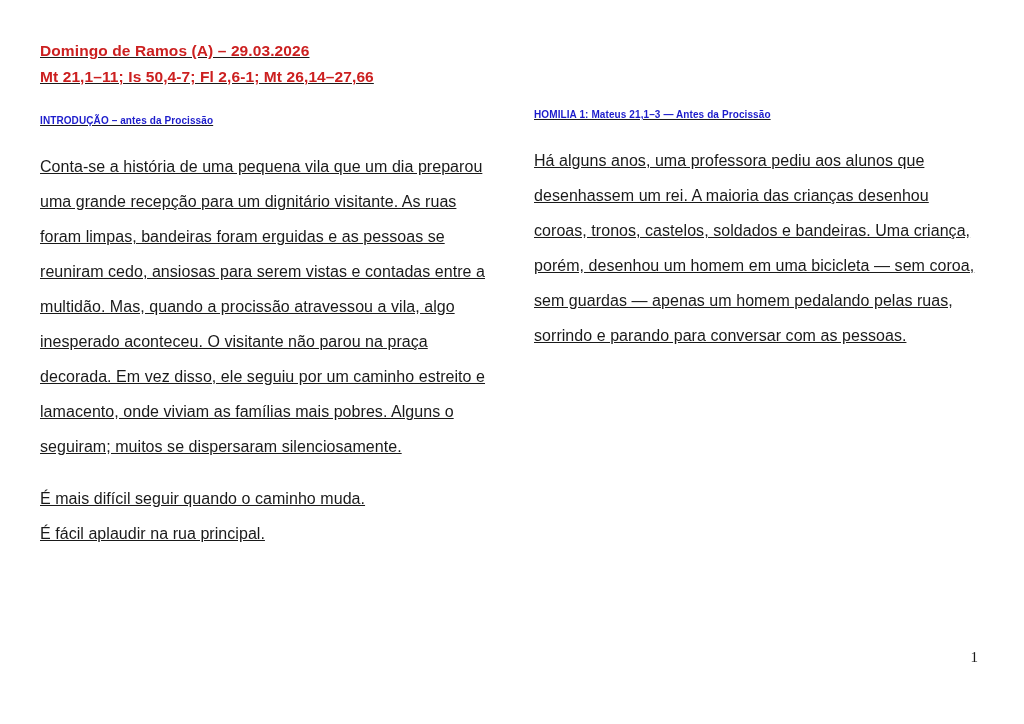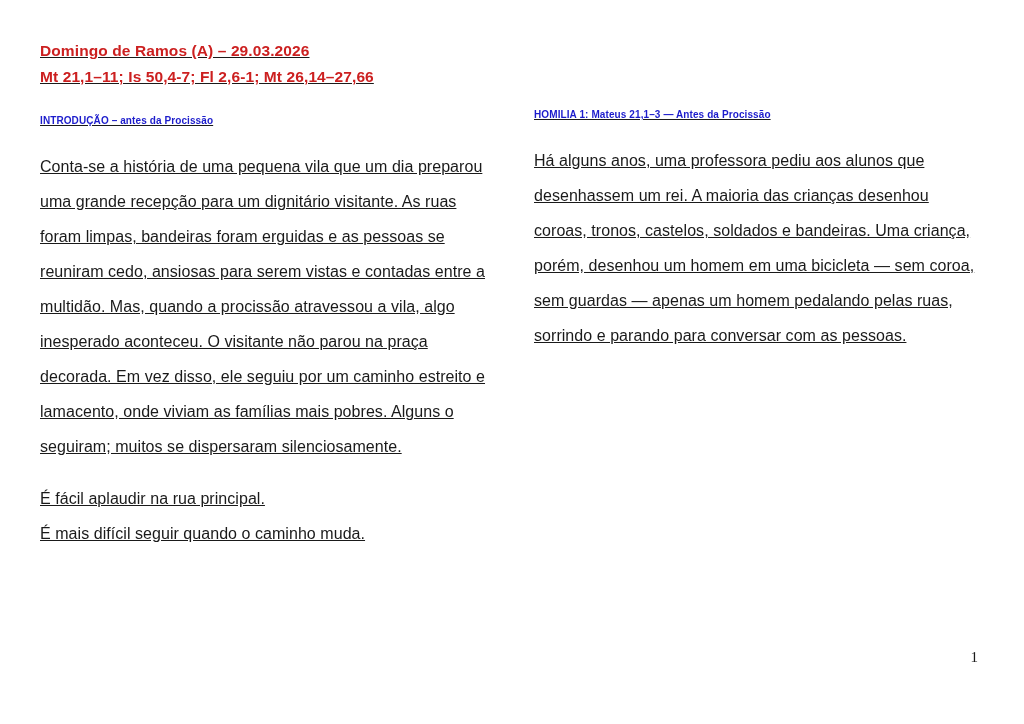--- a/index.html
+++ b/index.html
@@ -110,22 +110,22 @@
 
       <h3 class="heading-blue">INTRODUÇÃO – antes da Procissão</h3>
 
       <div class="gap-after-heading"></div>
 
       <p class="body-text">Conta-se a história de uma pequena vila que um dia preparou uma grande recepção para um dignitário visitante. As ruas foram limpas, bandeiras foram erguidas e as pessoas se reuniram cedo, ansiosas para serem vistas e contadas entre a multidão. Mas, quando a procissão atravessou a vila, algo inesperado aconteceu. O visitante não parou na praça decorada. Em vez disso, ele seguiu por um caminho estreito e lamacento, onde viviam as famílias mais pobres. Alguns o seguiram; muitos se dispersaram silenciosamente.</p>
 
       <div class="para-gap"></div>
 
       <div class="tight-lines">
+        <p class="body-text body-line">É mais difícil seguir quando o caminho muda.</p>
         <p class="body-text body-line">É fácil aplaudir na rua principal.</p>
-        <p class="body-text body-line">É mais difícil seguir quando o caminho muda.</p>
       </div>
 
       <div class="para-gap"></div>
 
 
     </div>
 
     <div class="column">
 
 

